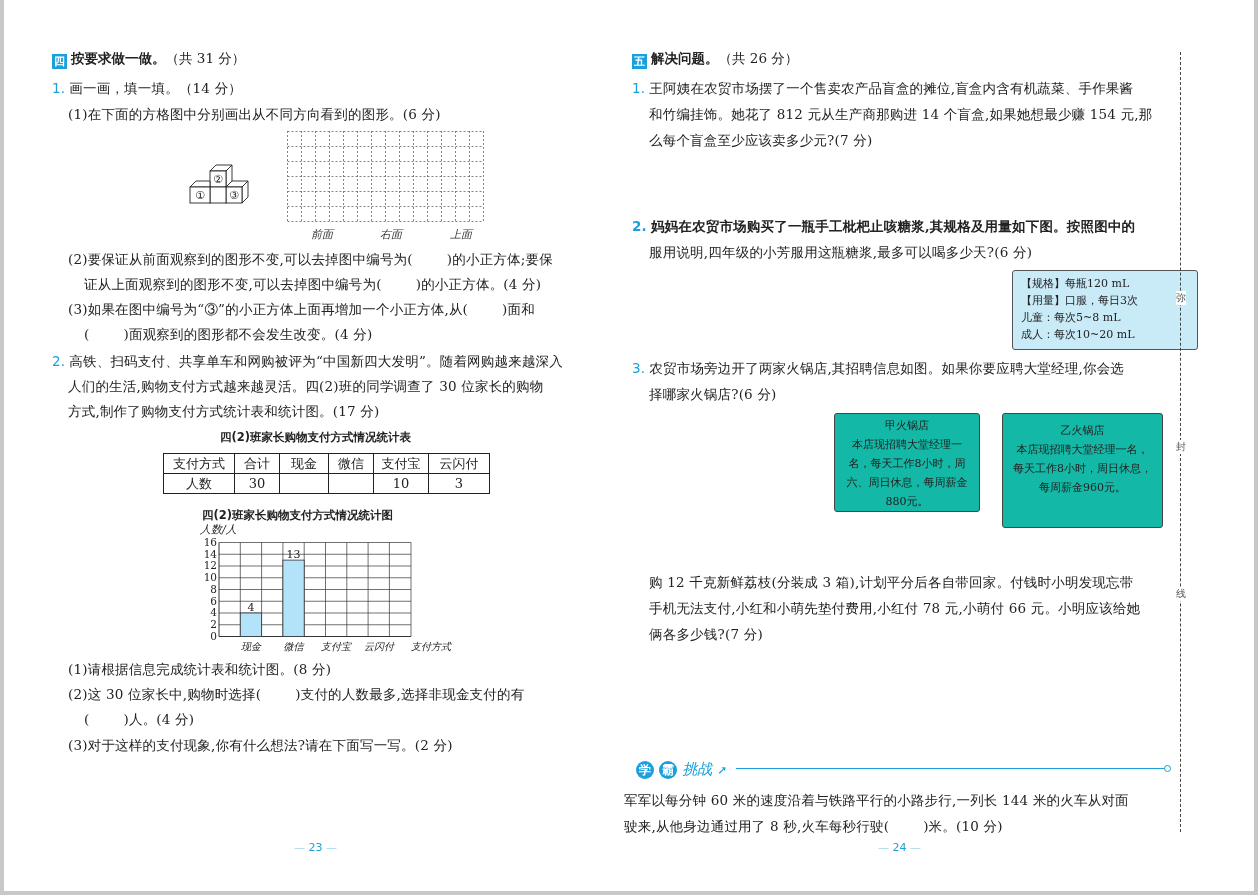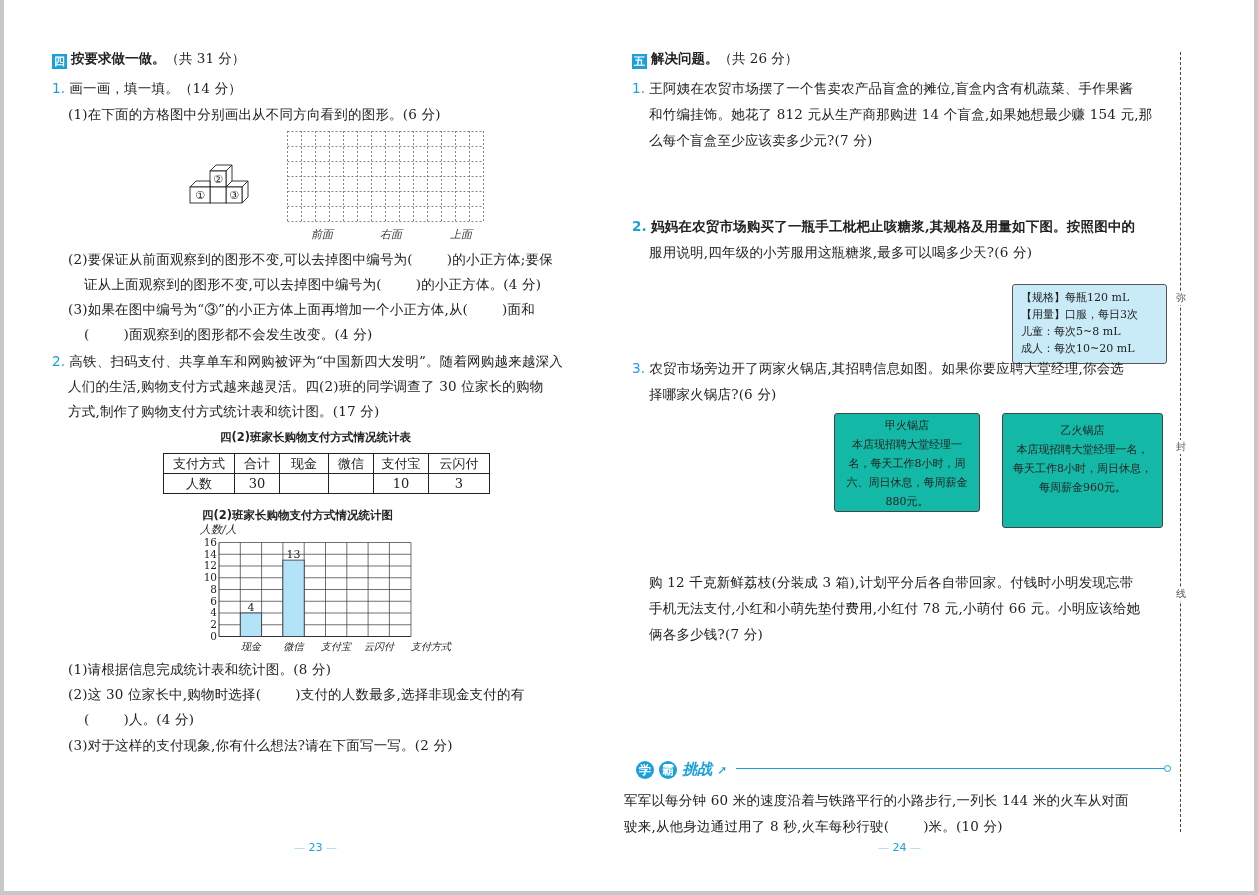--- a/index.html
+++ b/index.html
@@ -33,21 +33,21 @@
     position:absolute; background:#14b8a6; border:1px solid #444; border-radius:3px;
     font-size:11px; line-height:19px; text-align:center; box-sizing:border-box; padding-top:2px;
   }
   .page-no { font-size:11px; color:#1ba0dc; font-family:"DejaVu Sans",sans-serif; }
   .page-no .dash { color:#9fd6ef; }
   .binding-line { position:absolute; left:1176px; top:52px; height:780px; border-left:1px dashed #444; }
   .binding-char { position:absolute; font-size:10px; color:#555; left:1172px; background:#fff; }
   .xueba { position:absolute; left:632px; top:759px; }
   .xueba .c { display:inline-block; width:18px; height:18px; border-radius:50%; background:#1ba0dc; color:#fff;
     font-size:12px; line-height:18px; text-align:center; font-weight:bold; font-family:"DejaVu Sans",sans-serif; }
-  .xueba .slant { color:#1ba0dc; font-style:italic; font-weight:bold; font-size:15px; font-family:"DejaVu Sans",sans-serif; }
+  .xueba .slant { color:#1ba0dc; font-style:italic; font-weight:normal; font-size:15px; font-family:"DejaVu Sans",sans-serif; }
   .xueba-line { position:absolute; left:732px; top:768px; width:430px; border-top:1px solid #1ba0dc; }
   .xueba-dot { position:absolute; left:1160px; top:765px; width:5px; height:5px; border-radius:50%; border:1px solid #1ba0dc; background:#fff; }
 </style>
 </head>
 <body>
 
 <div class="sheet">
 
   <div class="abs sec-title" style="left:48px;top:50px;">
     <span class="sec-badge">四</span><span>按要求做一做。</span><span class="pts">（共 31 分）</span>
@@ -228,21 +228,21 @@
     <span class="qnum">1.</span><span>王阿姨在农贸市场摆了一个售卖农产品盲盒的摊位,盲盒内含有机蔬菜、手作果酱</span>
   </div>
   <div class="abs t" style="left:645px;top:102px;">和竹编挂饰。她花了 812 元从生产商那购进 14 个盲盒,如果她想最少赚 154 元,那</div>
   <div class="abs t" style="left:645px;top:128px;">么每个盲盒至少应该卖多少元?(7 分)</div>
 
   <div class="abs t" style="left:628px;top:214px;font-weight:bold;">
     <span class="qnum">2.</span><span>妈妈在农贸市场购买了一瓶手工枇杷止咳糖浆,其规格及用量如下图。按照图中的</span>
   </div>
   <div class="abs t" style="left:645px;top:240px;">服用说明,四年级的小芳服用这瓶糖浆,最多可以喝多少天?(6 分)</div>
 
-  <div class="info-box" style="left:1008px;top:284px;width:155px;height:80px;">
+  <div class="info-box" style="left:1008px;top:270px;width:186px;height:80px;">
     <div>【规格】每瓶120 mL</div>
     <div>【用量】口服，每日3次</div>
     <div>儿童：每次5~8 mL</div>
     <div>成人：每次10~20 mL</div>
   </div>
 
   <div class="abs t" style="left:628px;top:356px;">
     <span class="qnum">3.</span><span>农贸市场旁边开了两家火锅店,其招聘信息如图。如果你要应聘大堂经理,你会选</span>
   </div>
   <div class="abs t" style="left:645px;top:382px;">择哪家火锅店?(6 分)</div>

